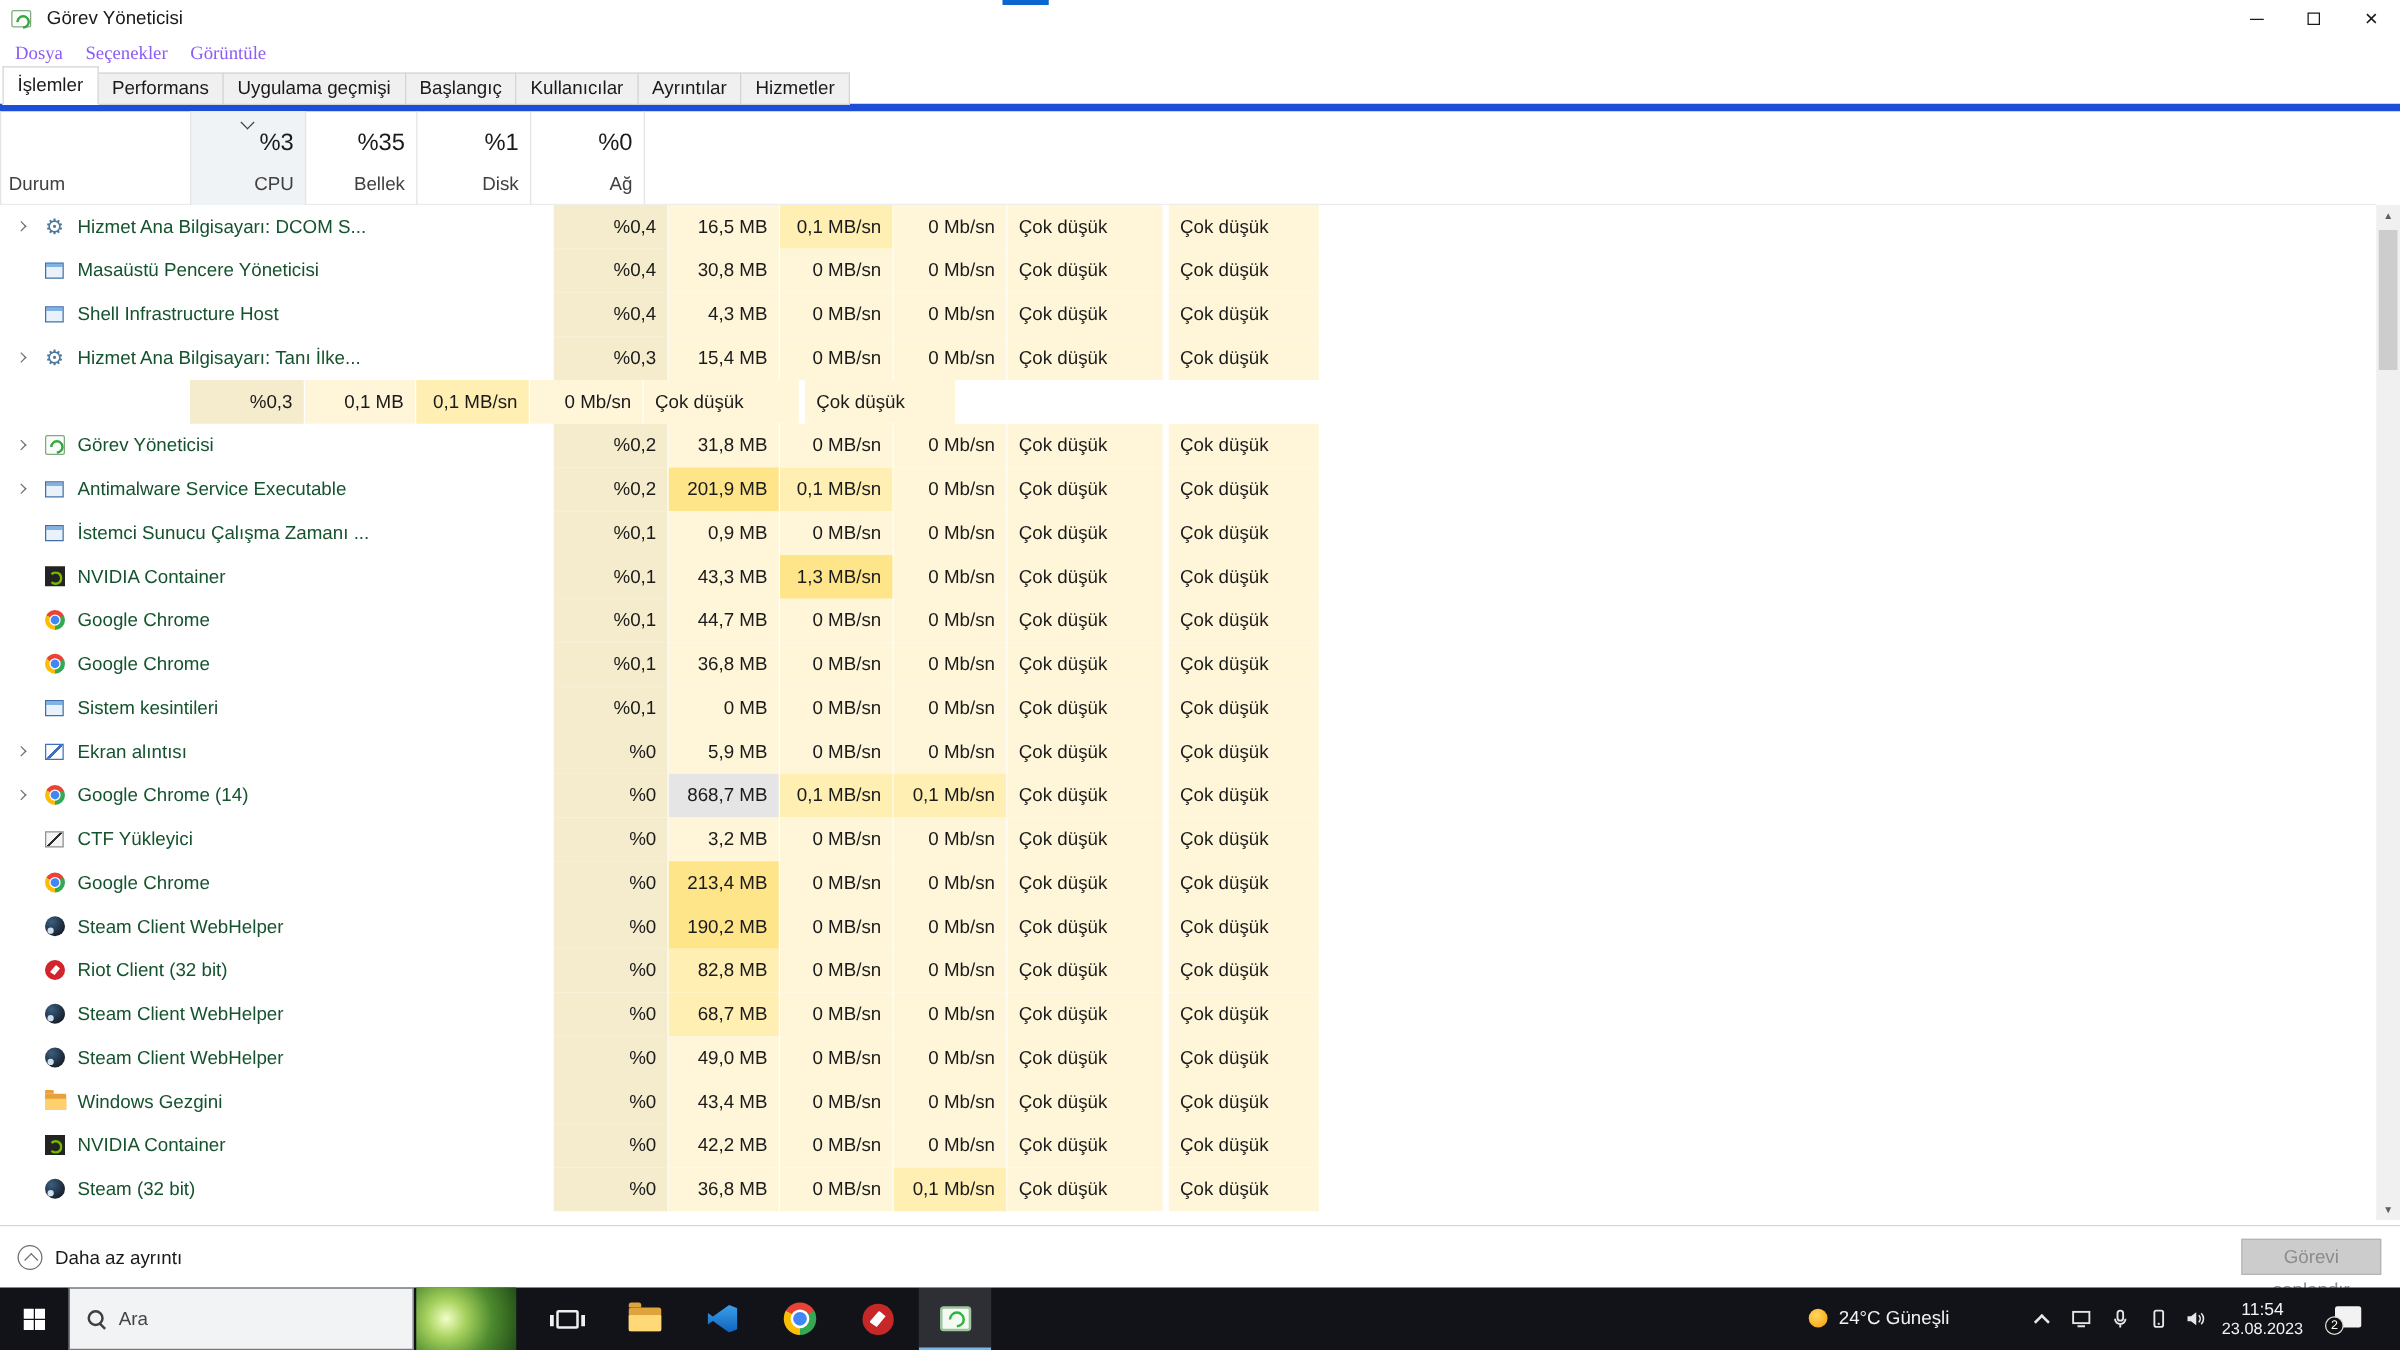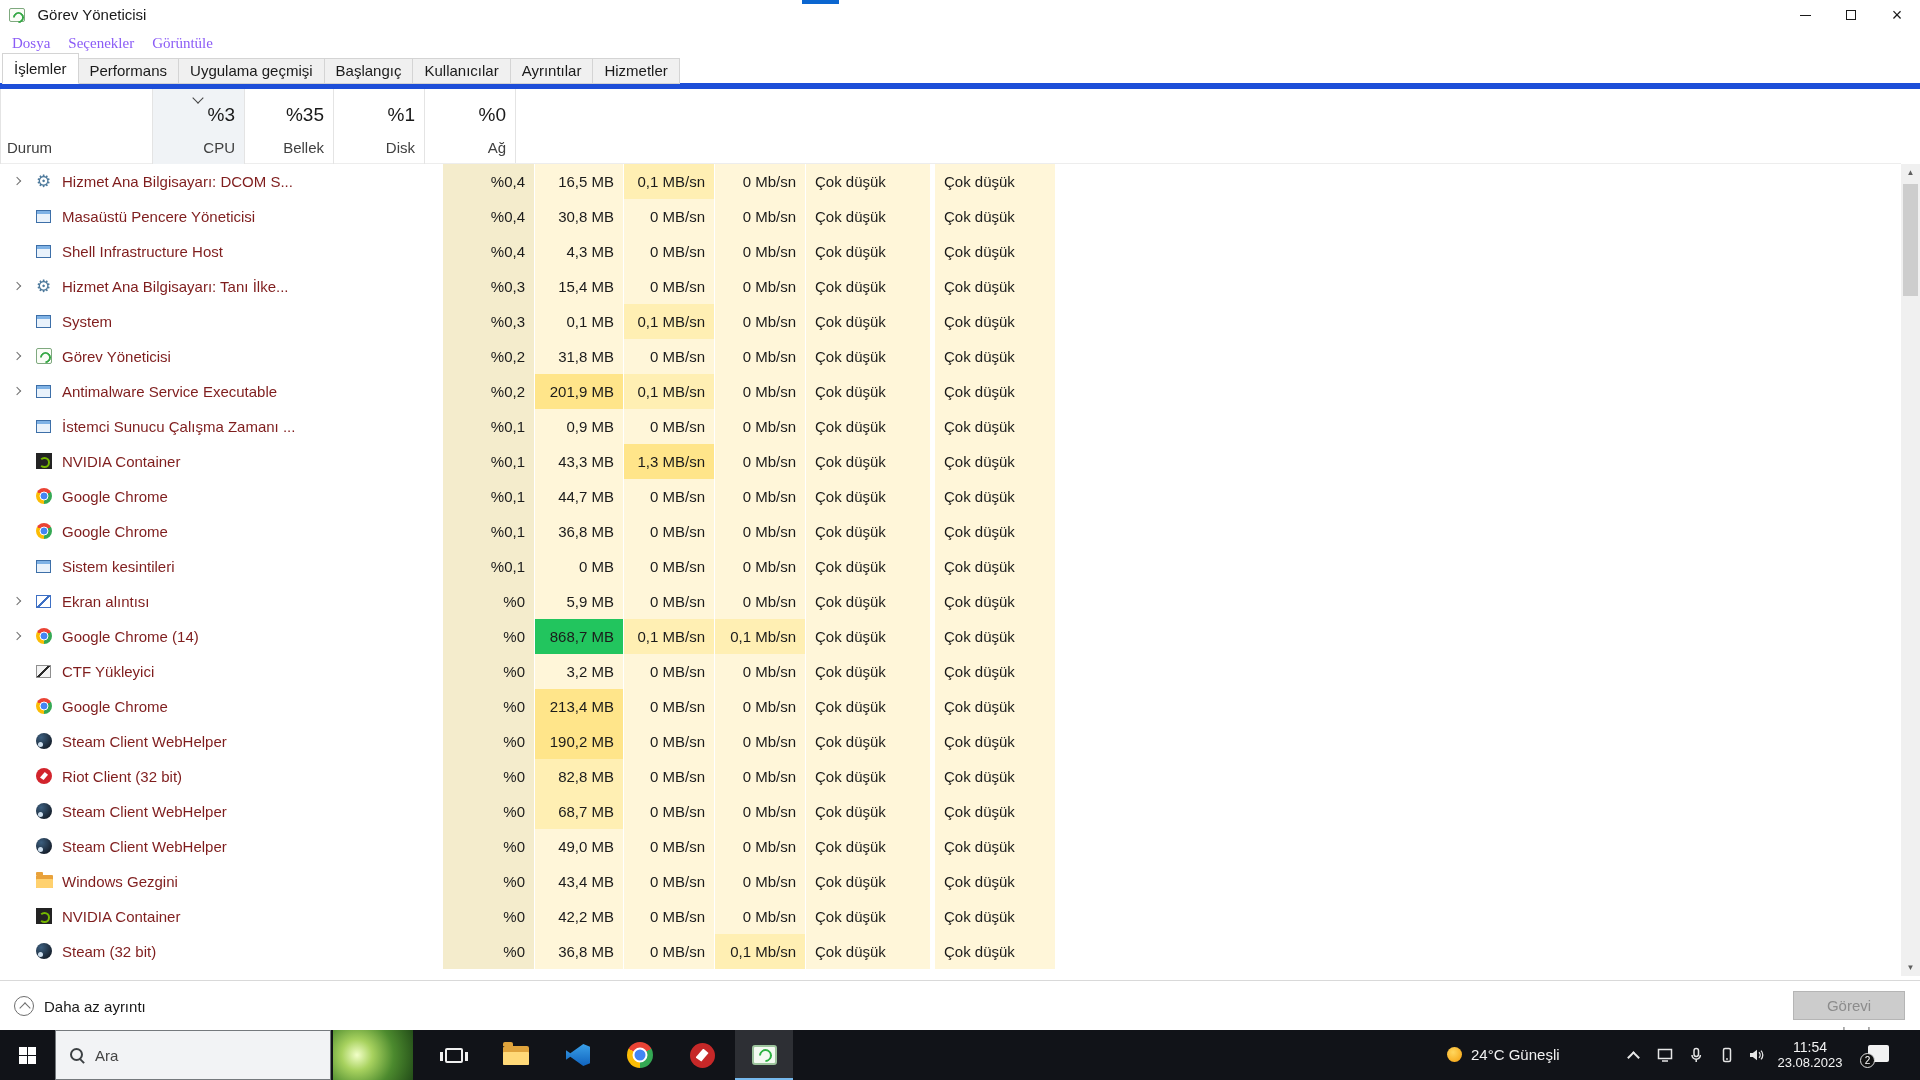--- a/index.html
+++ b/index.html
@@ -44,28 +44,28 @@
   .hpct { position:absolute; right:9px; top:15px; font-size:19px; color:#1a1a1a; }
   .hname { position:absolute; right:9px; bottom:8px; font-size:15px; color:#404040; white-space:nowrap; }
   .hname.left { left:9px; right:auto; max-width:115px; overflow:hidden; text-overflow:ellipsis; }
   .sortchev { position:absolute; top:5px; left:calc(50% - 5px); width:8px; height:8px; border-right:1.5px solid #444; border-bottom:1.5px solid #444; transform:rotate(45deg); }
 
   
   .rowswrap { position:absolute; top:164px; left:0; width:1901px; }
   .prow { display:flex; height:35px; }
   .c-name { position:relative; width:291px; }
   .chev { position:absolute; left:14px; top:14px; width:6px; height:6px; border-right:1.5px solid #707070; border-bottom:1.5px solid #707070; transform:rotate(-45deg); }
-  .pname { position:absolute; left:62px; top:0; line-height:35px; font-size:15px; color:#7f1d1d; white-space:nowrap; }
+  .pname { position:absolute; left:62px; top:0; line-height:35px; font-size:15px; color:#14532d; white-space:nowrap; }
   .c-status { width:152px; }
   .vcell { font-size:15px; line-height:35px; color:#1b1b1b; text-align:right; padding-right:9px; border-right:1px solid #fff; white-space:nowrap; }
   .lcell { text-align:left; padding-left:9px; padding-right:0; }
   .c-cpu { width:92px; } .c-mem { width:89px; } .c-disk { width:91px; } .c-net { width:91px; }
   .c-pow { width:125px; } .colgap { width:4px; background:#fff; } .c-trend { width:121px; }
   .cpuc { background:#F4ECCC; }
-  .h0 { background:#FFF6D9; } .h1 { background:#FFEFB3; } .h2 { background:#FFE58A; } .h3 { background:#22c55e; }
+  .h0 { background:#FFF6D9; } .h1 { background:#FFEFB3; } .h2 { background:#FFE58A; } .h3 { background:#e5e5e5; }
 
   
   .pic { position:absolute; left:36px; top:9px; width:16px; height:16px; }
   .ic-gear::before { content:"⚙"; font-size:17px; line-height:17px; color:#4E7A9C; }
   .ic-window { width:15px; height:13px; top:11px; border:1px solid #3D6FA8; background:linear-gradient(#7FB2E5 0 3px,#E9F2FB 3px); }
   .ic-taskmgr { background:#FAFDF7; border:1px solid #7FA97F; border-radius:2px; }
   .ic-taskmgr::after { content:""; position:absolute; left:3px; top:3px; width:7px; height:7px; border:2px solid #35A845; border-radius:50%; border-bottom-color:transparent; transform:rotate(45deg); }
   .ic-nvidia { background:#232323; }
   .ic-nvidia::after { content:""; position:absolute; left:3px; top:4px; width:7px; height:7px; border:2px solid #76B900; border-radius:50%; border-left-color:transparent; }
   .ic-chrome { border-radius:50%; background:conic-gradient(from 60deg,#34A853 0 120deg,#FBBC05 0 240deg,#EA4335 0 360deg); }
@@ -255,24 +255,20 @@
         <div class="c-status"></div>
         <div class="vcell c-cpu cpuc">%0,3</div>
         <div class="vcell c-mem h0">15,4 MB</div>
         <div class="vcell c-disk h0">0 MB/sn</div>
         <div class="vcell c-net h0">0 Mb/sn</div>
         <div class="vcell lcell c-pow h0">Çok düşük</div>
         <div class="colgap"></div>
         <div class="vcell lcell c-trend h0">Çok düşük</div>
       </div>
       <div class="prow">
-        <div class="c-name">
-          <div class="pic ic-window"></div>
-          <div class="pname">System</div>
-        </div>
         <div class="c-status"></div>
         <div class="vcell c-cpu cpuc">%0,3</div>
         <div class="vcell c-mem h0">0,1 MB</div>
         <div class="vcell c-disk h1">0,1 MB/sn</div>
         <div class="vcell c-net h0">0 Mb/sn</div>
         <div class="vcell lcell c-pow h0">Çok düşük</div>
         <div class="colgap"></div>
         <div class="vcell lcell c-trend h0">Çok düşük</div>
       </div>
       <div class="prow">

